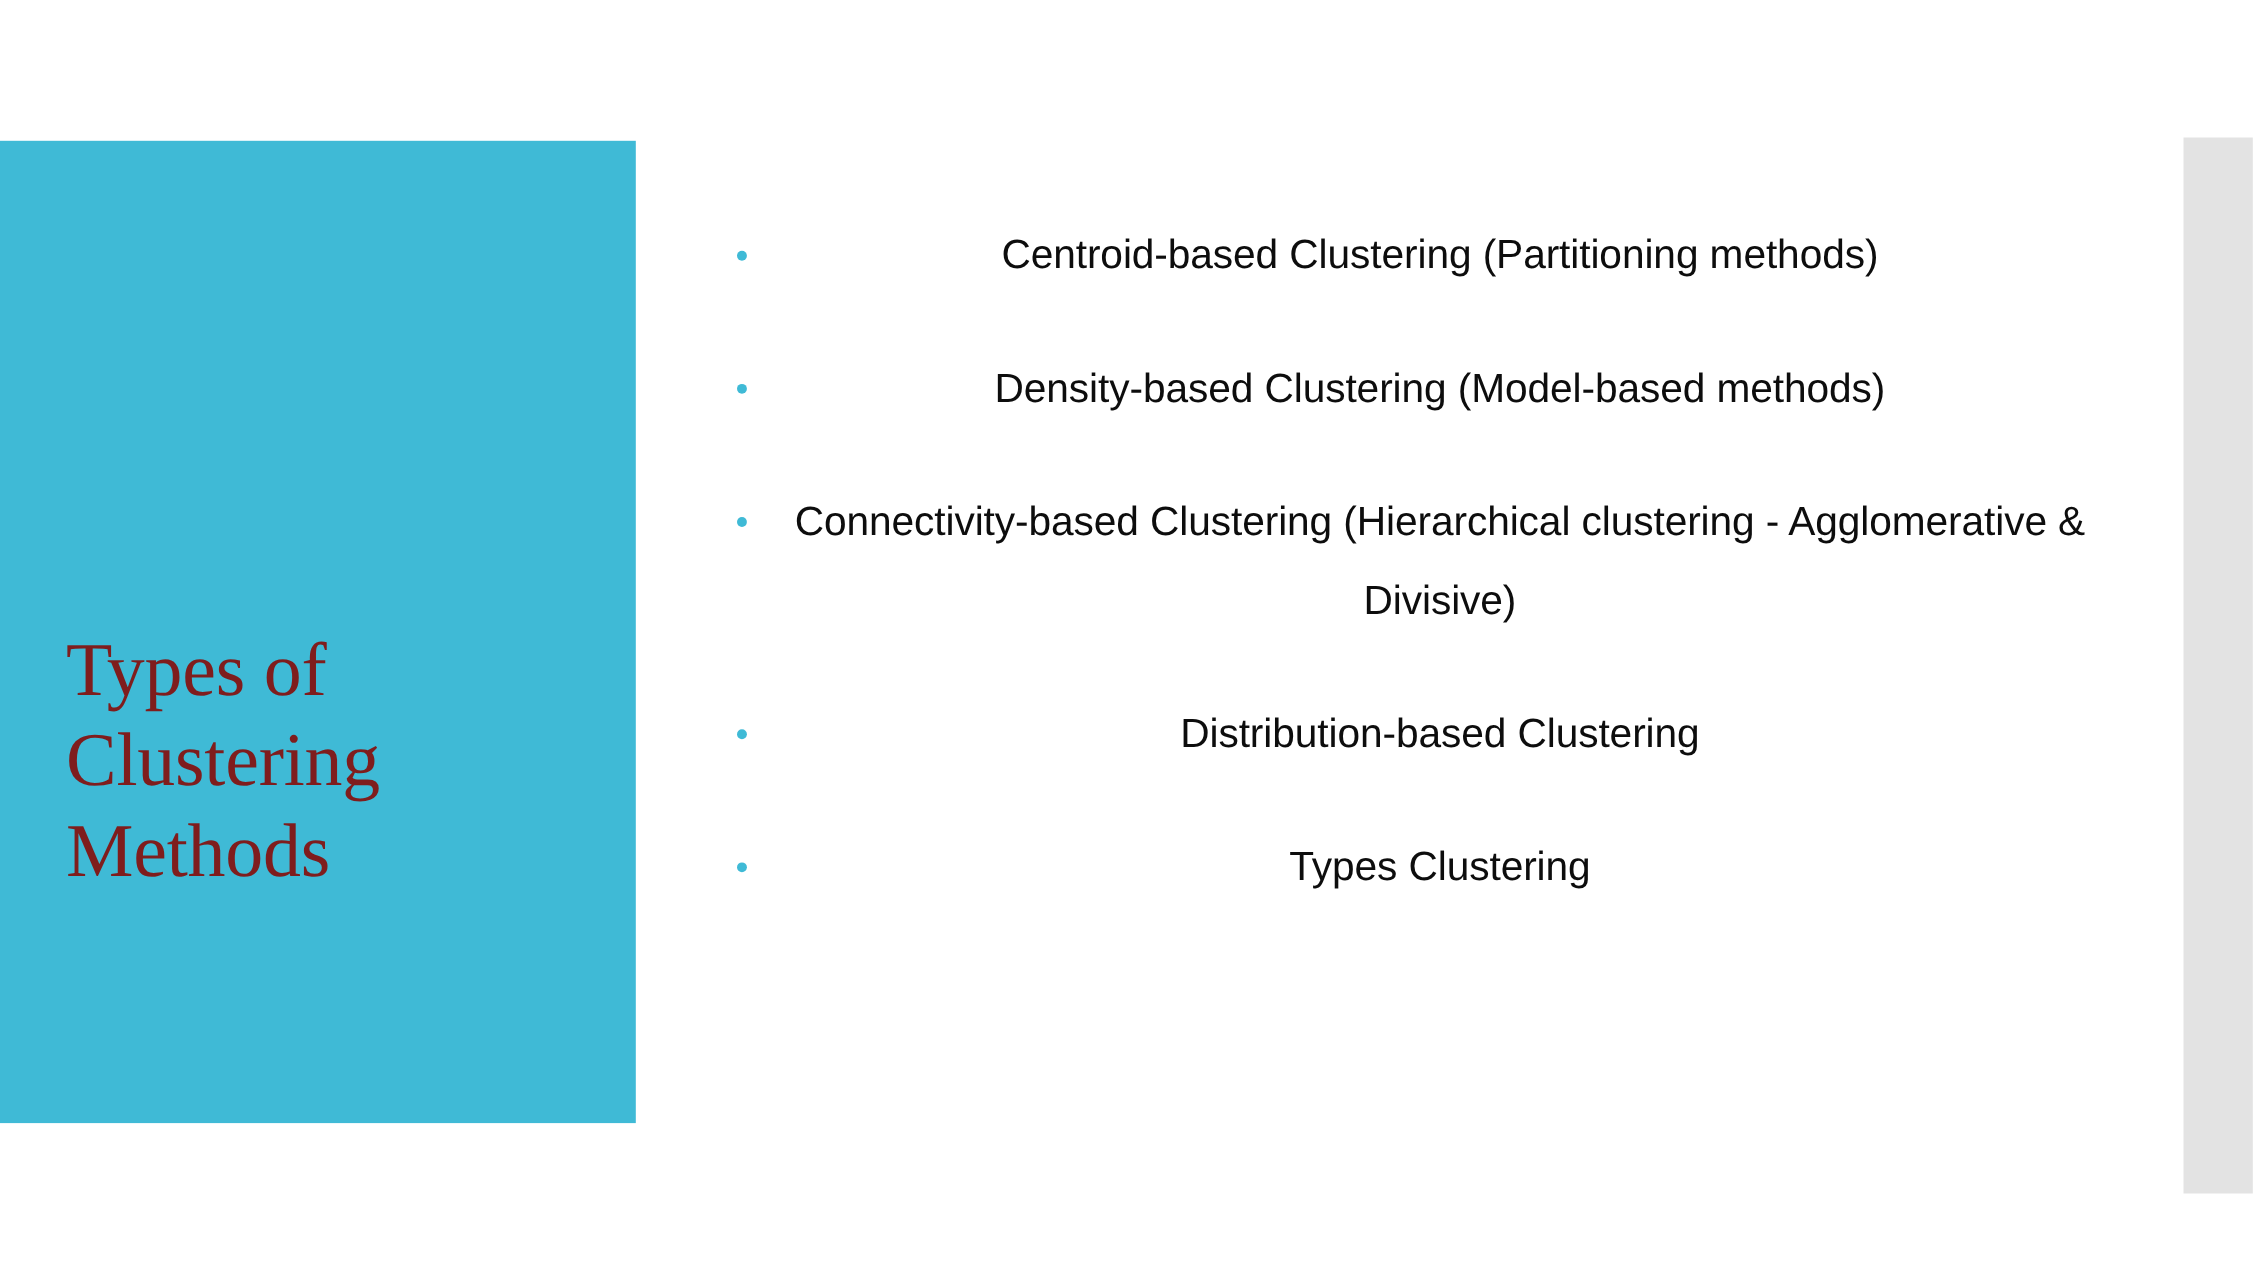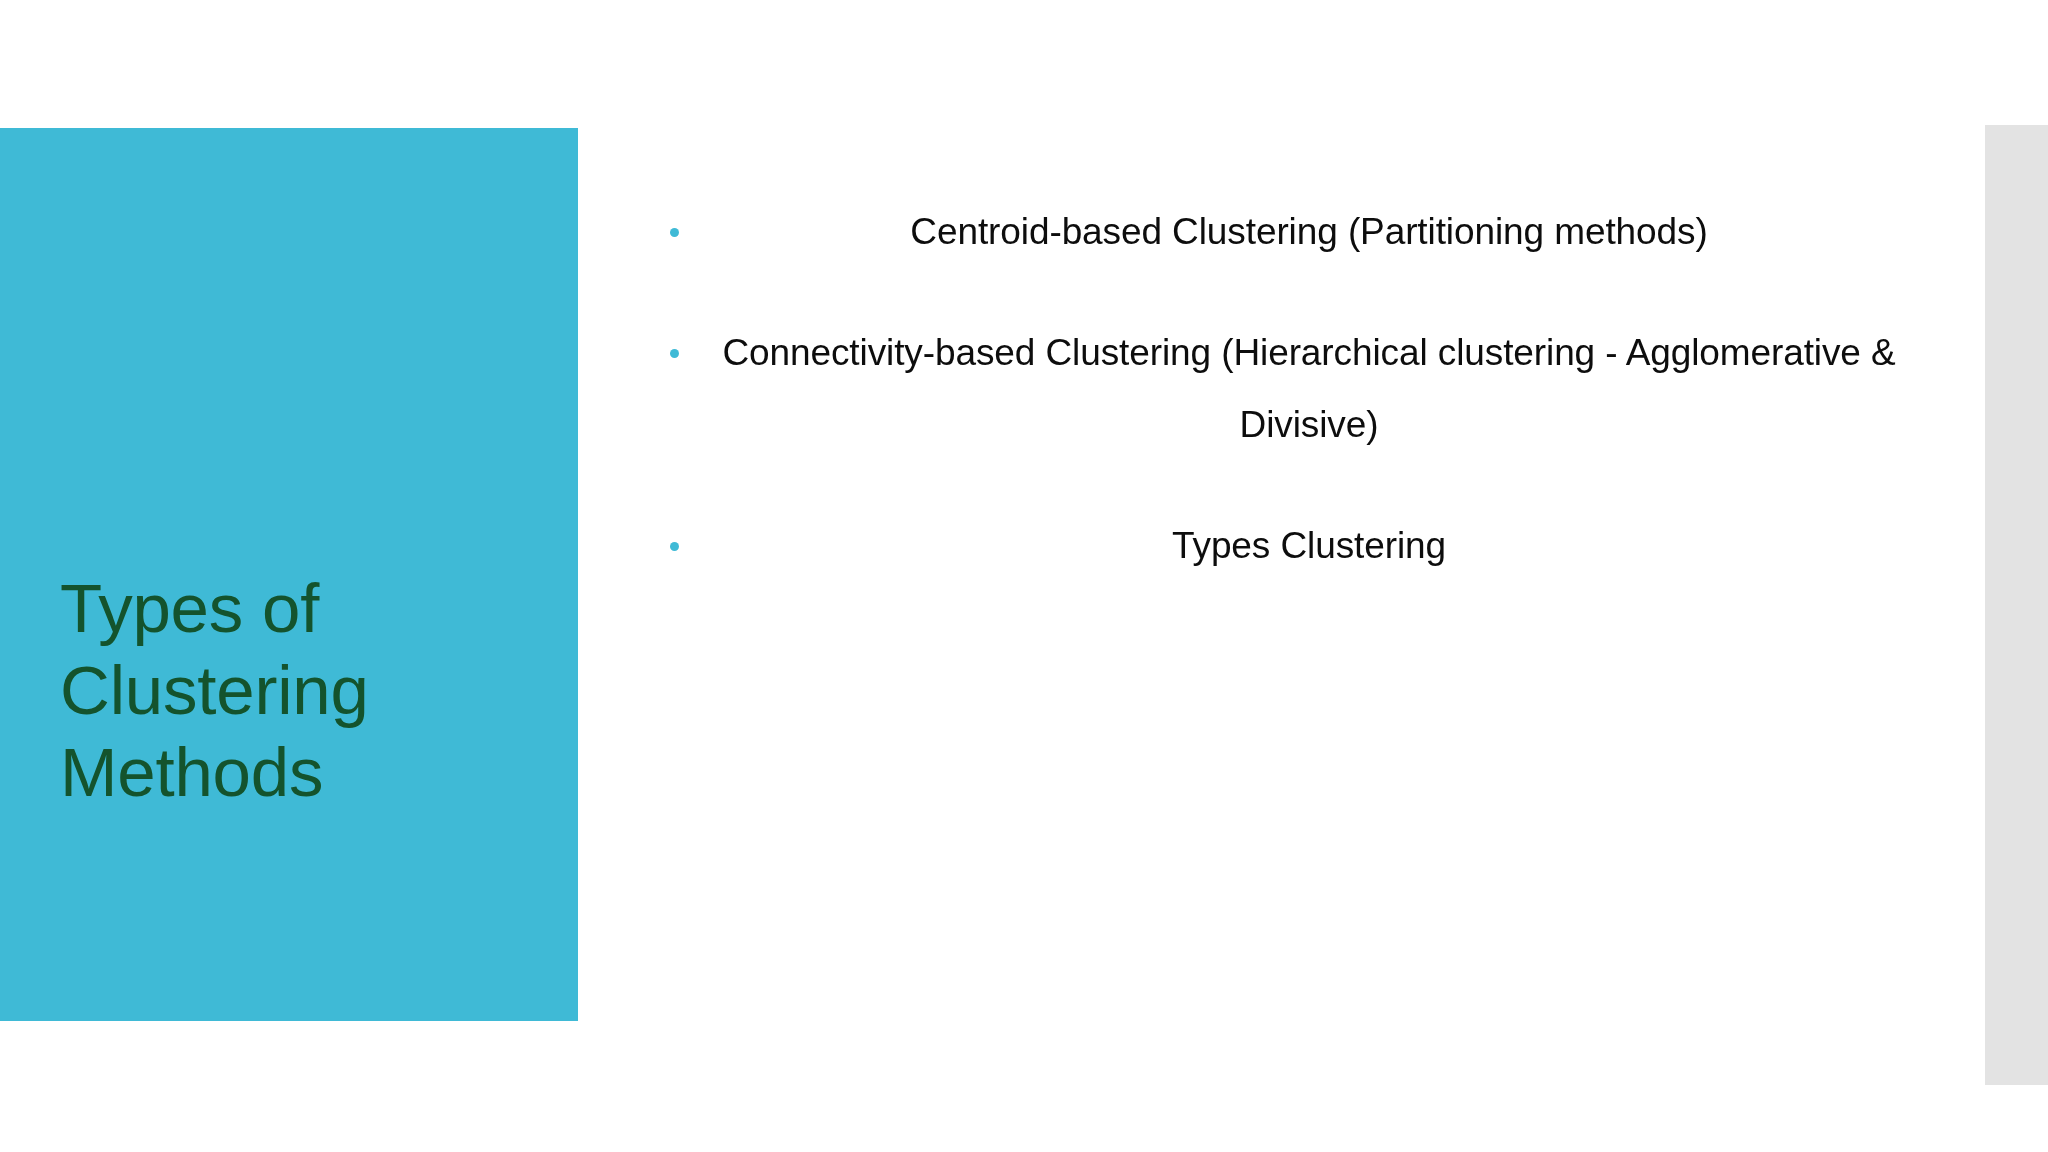--- a/index.html
+++ b/index.html
@@ -32,22 +32,22 @@
     height: 893px;
     background: #3FBAD6;
     box-sizing: border-box;
   }
 
   #title-text {
     position: absolute;
     left: 60px;
     top: 440px;
     width: 500px;
-    color: #14532d;
-    font-family: Liberation Sans, sans-serif;
+    color: #7f1d1d;
+    font-family: Liberation Serif, serif;
     font-size: 69px;
     font-weight: 300;
     line-height: 82px;
     letter-spacing: -0.2px;
     white-space: pre-line;
   }
 
   
   #right-strip {
     position: absolute;
@@ -108,26 +108,34 @@
 Methods</div>
   </div>
 
   <div id="bullet-list">
 
     <div class="bullet-item">
       <span class="bullet-dot"></span>
       <span class="bullet-label">Centroid-based Clustering (Partitioning methods)</span>
     </div>
 
+    <div class="bullet-item">
+      <span class="bullet-dot"></span>
+      <span class="bullet-label">Density-based Clustering (Model-based methods)</span>
+    </div>
 
     <div class="bullet-item">
       <span class="bullet-dot"></span>
       <span class="bullet-label">Connectivity-based Clustering (Hierarchical clustering - Agglomerative &amp; Divisive)</span>
     </div>
 
+    <div class="bullet-item">
+      <span class="bullet-dot"></span>
+      <span class="bullet-label">Distribution-based Clustering</span>
+    </div>
 
     <div class="bullet-item">
       <span class="bullet-dot"></span>
       <span class="bullet-label">Types Clustering</span>
     </div>
 
   </div>
 
   <div id="right-strip"></div>
 

